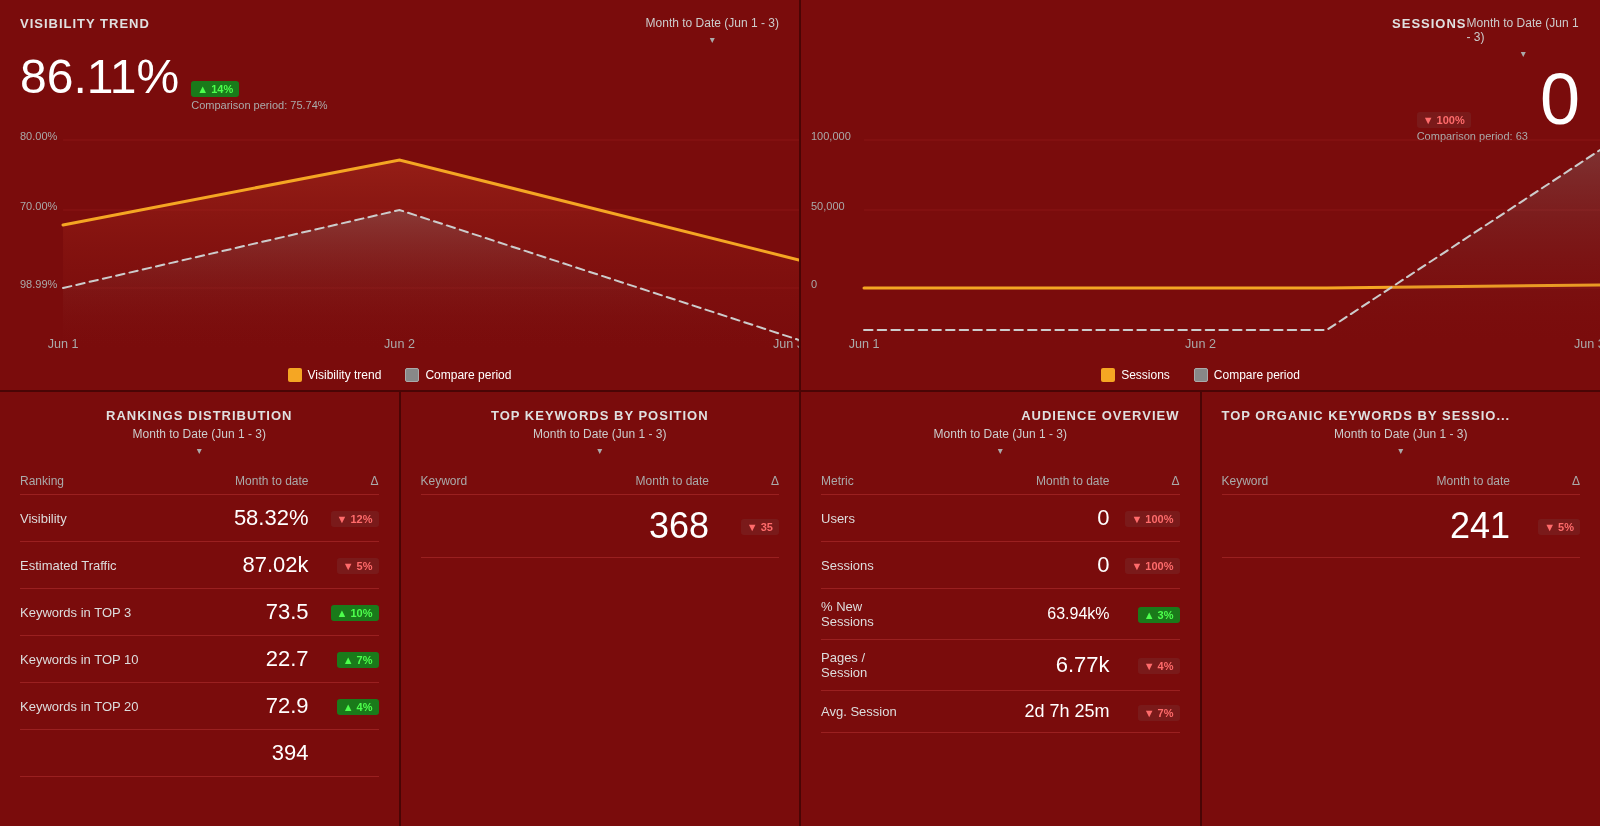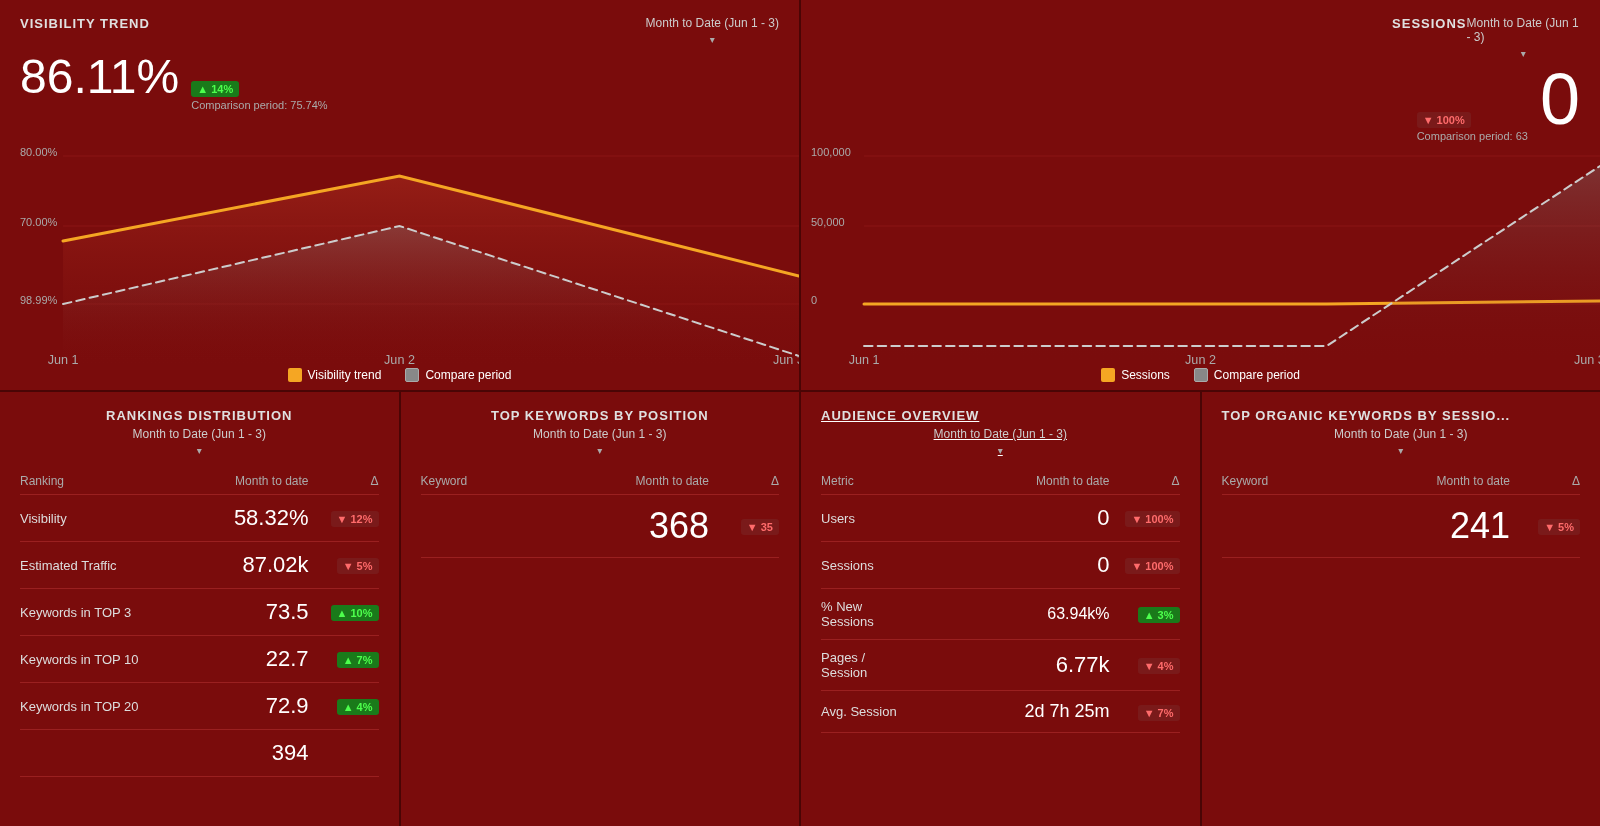--- a/index.html
+++ b/index.html
@@ -111,21 +111,21 @@
 
     .comparison-text {
       font-size: 11px;
       color: #aaa;
       margin-top: 2px;
     }
 
     
     .chart-container {
       position: absolute;
-      bottom: 24px;
+      bottom: 40px;
       left: 0;
       right: 0;
       height: 220px;
       margin-top: 32px;
     }
 
     .chart-legend {
       position: absolute;
       bottom: 8px;
       left: 0;
@@ -402,21 +402,21 @@
         </div>
         <div class="table-row">
           <span class="table-row-label"></span>
           <span class="table-row-value" style="font-size:36px;">368</span>
           <span class="table-row-delta"><span class="badge-down">▼ 35</span></span>
         </div>
       </div>
     </div>
 
     <div class="bottom-panel">
-      <div style="text-align:left;text-decoration:underline;">
+      <div style="text-align:right;">
         <div class="panel-title">AUDIENCE OVERVIEW</div>
         <div class="period-selector" style="justify-content:center; margin-top:4px;">
           <span>Month to Date (Jun 1 - 3)</span>
           <span class="arrow">▾</span>
         </div>
       </div>
 
       <div class="table-section">
         <div class="table-header-row">
           <span>Metric</span>

